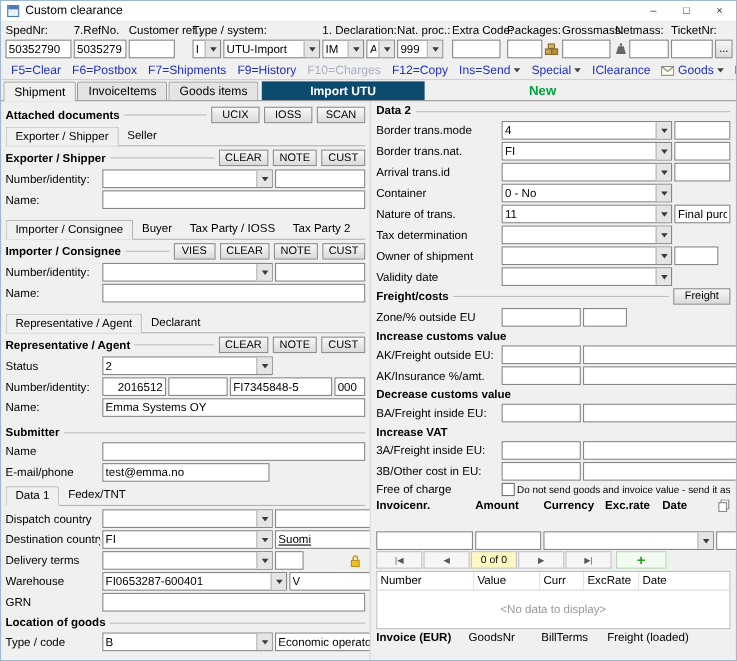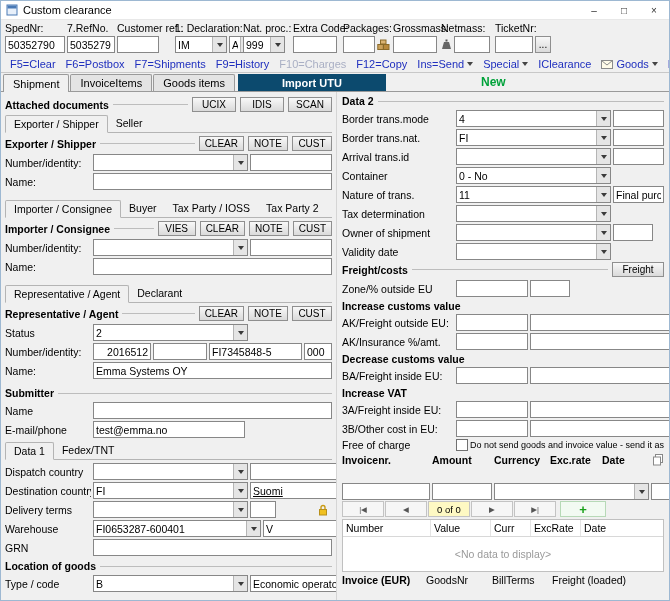--- a/index.html
+++ b/index.html
@@ -93,24 +93,37 @@
       <div class="fc">
           <input class="input" style="width: 48px;" value="5035279">
         </div>
     </div>
     <div class="fg" style="width:56px">
       <span class="fl">Customer ref.:</span>
       <div class="fc">
           <input class="input" style="width: 42px;" value="">
         </div>
     </div>
+    <div class="fg" style="width:116px">
+      <span class="fl">Type / system:</span>
+      <div class="fc">
+        <div class="combo" style="width:26px">
+            <input class="ct" value="I" style="">
+            <span class="dd"></span>
+          </div>
+        <div class="combo" style="width:88px">
+            <input class="ct" value="UTU-Import" style="">
+            <span class="dd"></span>
+          </div>
+      </div>
+    </div>
     <div class="fg" style="width:66px">
       <span class="fl">1. Declaration:</span>
       <div class="fc">
-        <div class="combo" style="width:52px">
+        <div class="combo" style="width:38px">
             <input class="ct" value="IM" style="">
             <span class="dd"></span>
           </div>
         <div class="combo" style="width:26px">
             <input class="ct" value="A" style="">
             <span class="dd"></span>
           </div>
       </div>
     </div>
     <div class="fg" style="width:48px">
@@ -242,21 +255,21 @@
   </div>
 
   <div class="main">
 
     <div class="col-left">
 
       <div class="sec">
         <b>Attached documents</b>
         <span class="line"></span>
         <button class="btn" style="min-width:44px">UCIX</button>
-        <button class="btn" style="min-width:44px">IDIS</button>
+        <button class="btn" style="min-width:44px">IOSS</button>
         <button class="btn" style="min-width:44px">SCAN</button>
       </div>
 
       <div class="subtabs">
         <span class="subtab active">Exporter / Shipper</span>
         <span class="subtab">Seller</span>
       </div>
       <div class="sec">
         <b>Exporter / Shipper</b>
         <span class="line"></span>

